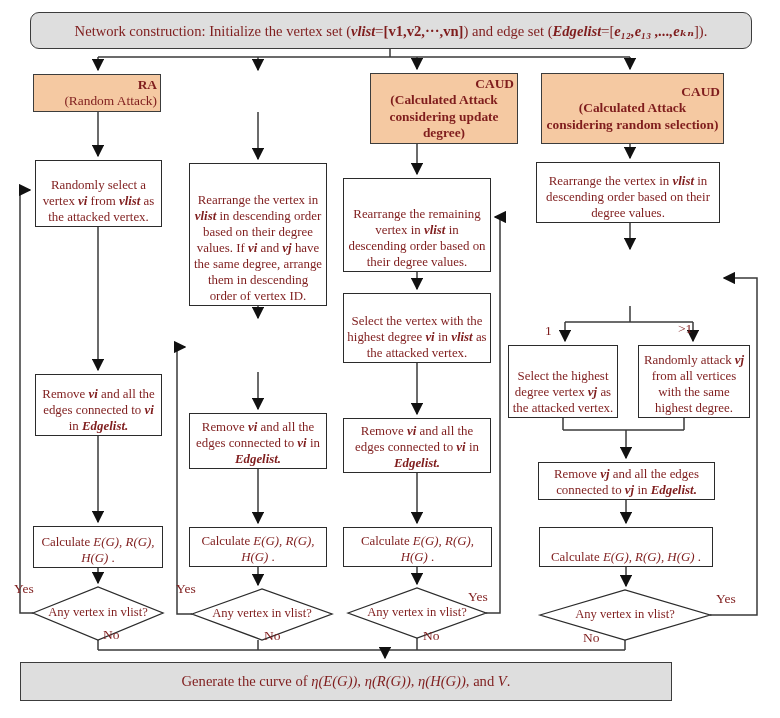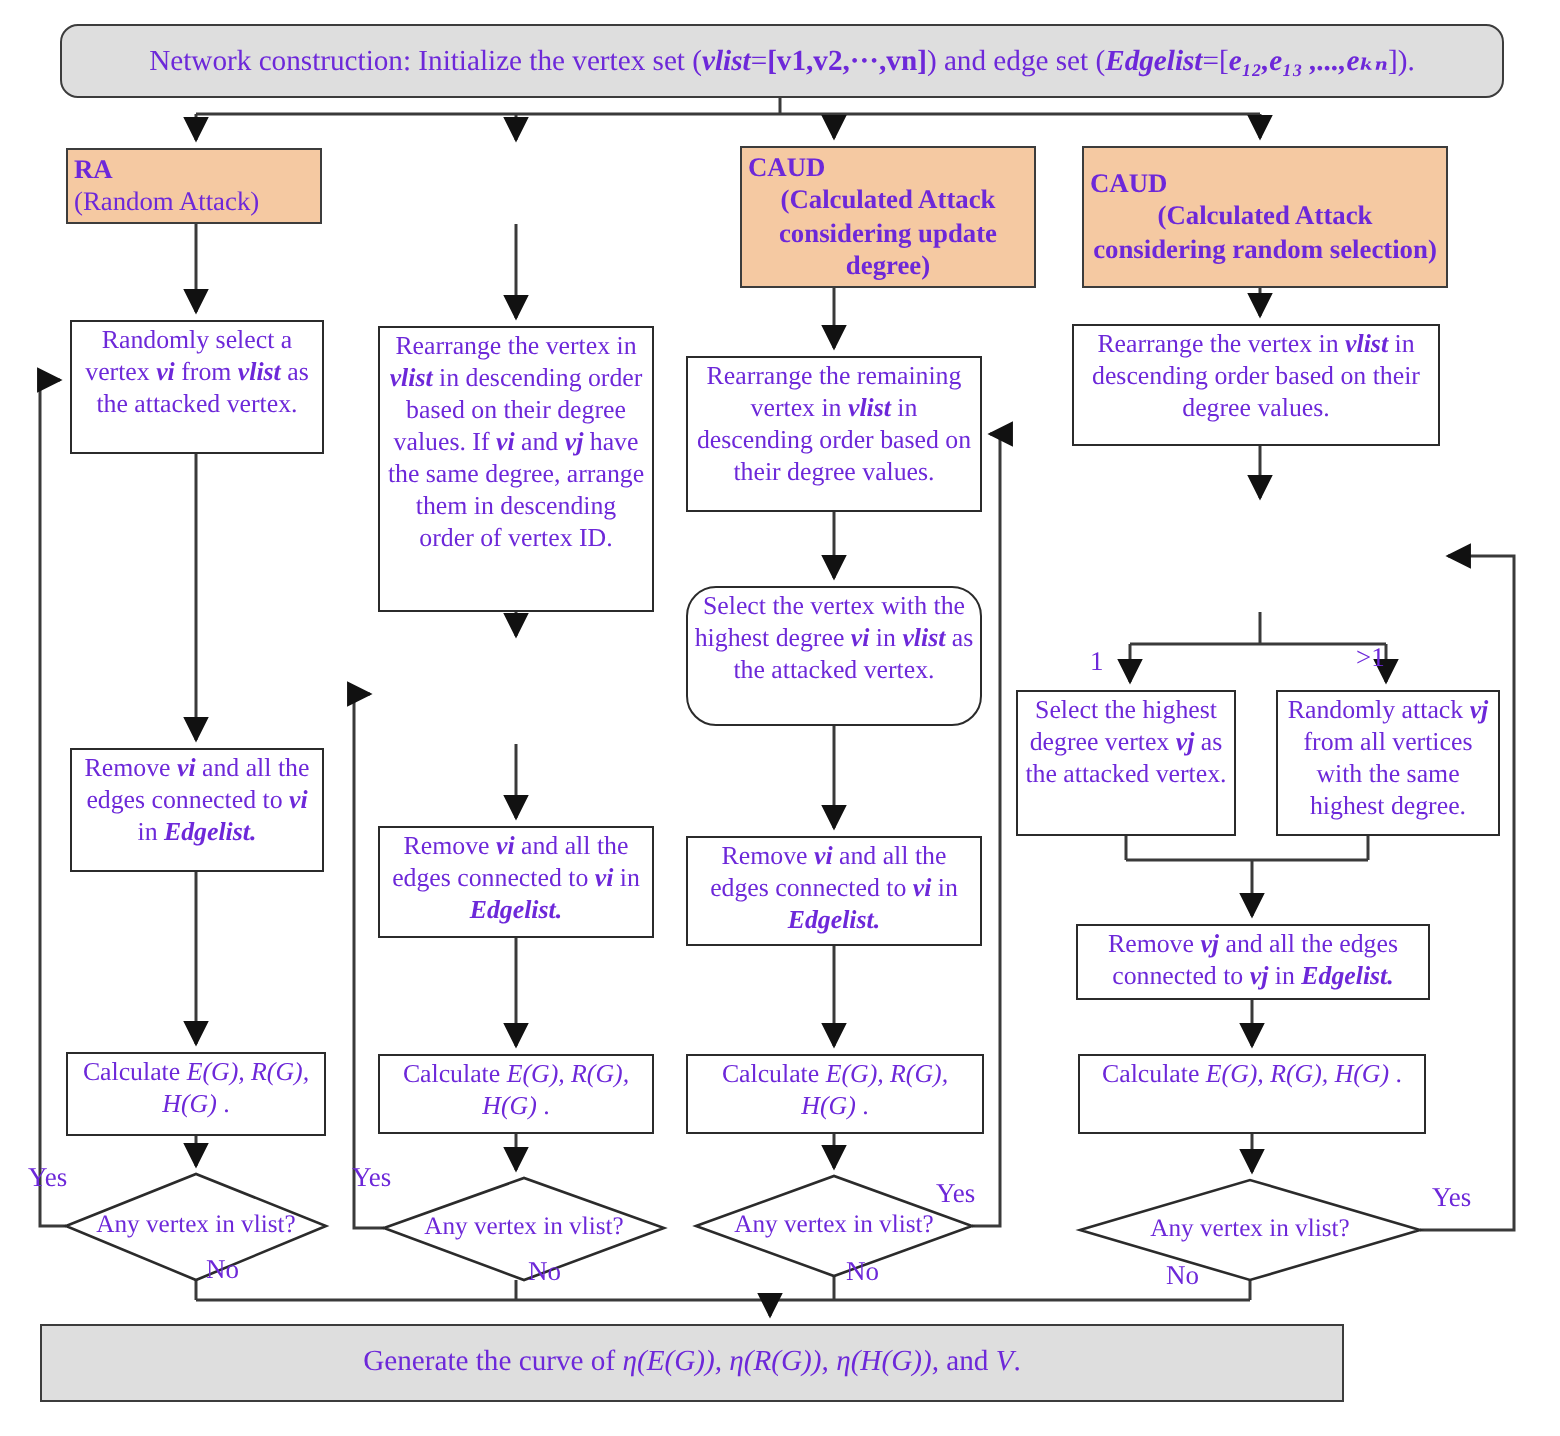--- a/index.html
+++ b/index.html
@@ -1,25 +1,25 @@
 <!DOCTYPE html>
 <html><head>
 <meta charset="utf-8">
 <style>
   html,body{margin:0;padding:0;background:#fff;}
   .stage{
     position:relative;width:780px;height:718px;background:#ffffff;
-    font-family:"Liberation Serif","DejaVu Serif",serif;color:#6d28d9;
+    font-family:"Liberation Serif","DejaVu Serif",serif;color:#7f1d1d;
     overflow:hidden;
     text-decoration:underline;
   }
   svg.connectors{position:absolute;left:0;top:0;z-index:1;}
   .box{
     position:absolute;box-sizing:border-box;background:#fff;
-    border:1.3px solid #2b2b2b;display:flex;align-items:flex-start;justify-content:center;
+    border:1.3px solid #2b2b2b;display:flex;align-items:flex-end;justify-content:center;
     text-align:center;font-size:12.9px;line-height:1.24;padding:1px 3px;z-index:2;
   }
   .hdr{
     background:#f5c9a2;border:1.6px solid #3c3c3c;flex-direction:column;
     font-weight:bold;font-size:13.4px;line-height:1.22;z-index:2;
   }
   .hdr .nw{font-weight:normal;}
   .banner{
     position:absolute;box-sizing:border-box;background:#dedede;border:1.8px solid #3c3c3c;
     display:flex;align-items:center;justify-content:center;text-align:center;
@@ -142,24 +142,24 @@
   </div>
   <div class="box" style="left:189px;top:527px;width:138px;height:40px;">
     <span>Calculate <i>E(G), R(G), H(G)</i> .</span>
   </div>
   <div class="dtext" style="left:202px;top:607px;width:120px;">
     <span>Any vertex in vlist?</span>
   </div>
   <div class="lbl" style="left:176px;top:582px;">Yes</div>
   <div class="lbl" style="left:264px;top:629px;">No</div>
 
-  <div class="box" style="left:343px;top:178px;width:148px;height:78px;">
+  <div class="box" style="left:343px;top:178px;width:148px;height:94px;">
     <span>Rearrange the remaining vertex in <b><i>vlist</i></b> in descending order based on their degree values.</span>
   </div>
-  <div class="box" style="left:343px;top:293px;width:148px;height:70px;border-radius:15px;">
+  <div class="box" style="left:343px;top:293px;width:148px;height:70px;">
     <span>Select the vertex with the highest degree <b><i>vi</i></b> in <b><i>vlist</i></b> as the attacked vertex.</span>
   </div>
   <div class="box" style="left:343px;top:418px;width:148px;height:55px;">
     <span>Remove <b><i>vi</i></b> and all the edges connected to <b><i>vi</i></b> in <b><i>Edgelist.</i></b></span>
   </div>
   <div class="box" style="left:343px;top:527px;width:149px;height:40px;">
     <span>Calculate <i>E(G), R(G), H(G)</i> .</span>
   </div>
   <div class="dtext" style="left:357px;top:606px;width:120px;">
     <span>Any vertex in vlist?</span>

